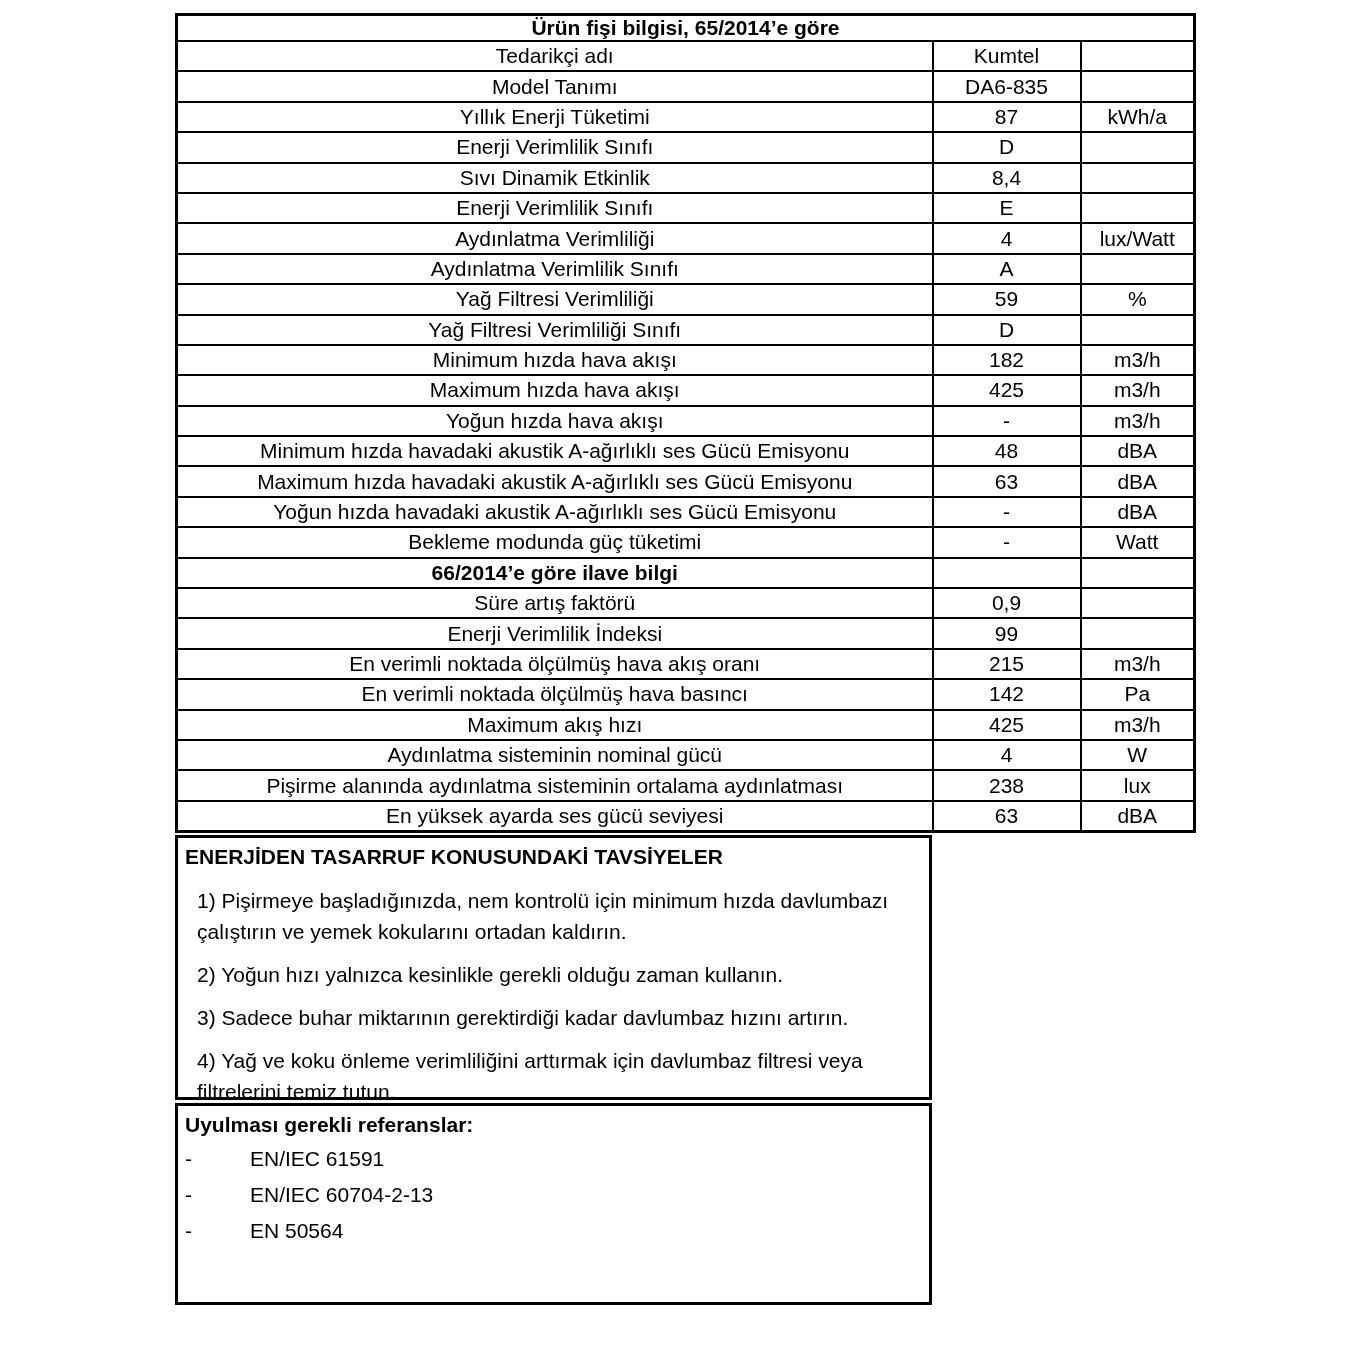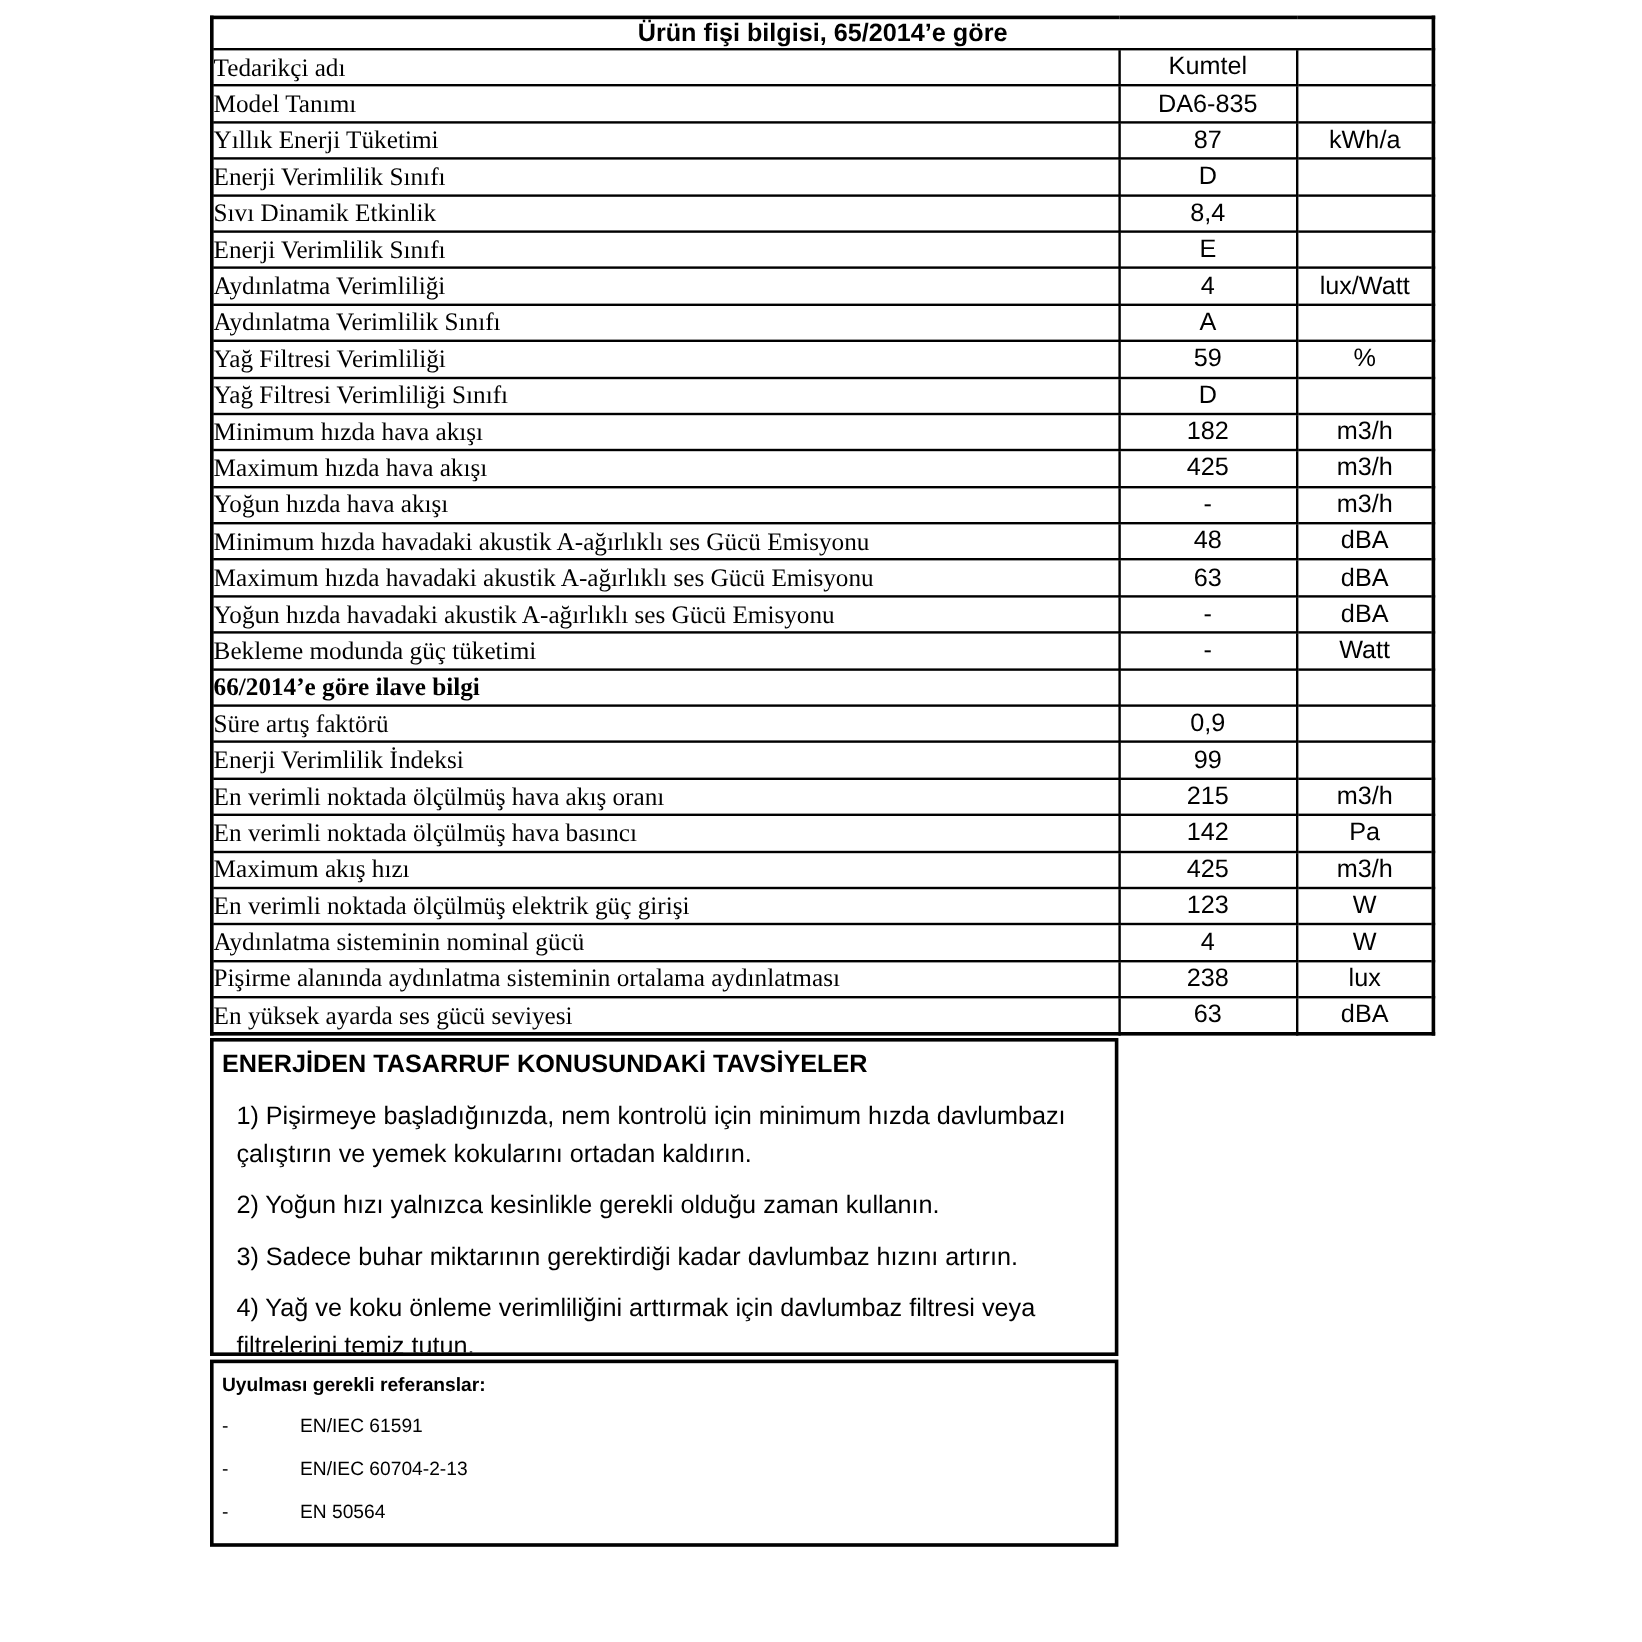--- a/index.html
+++ b/index.html
@@ -29,45 +29,45 @@
     white-space: nowrap;
   }
   th.fiche-title {
     height: 14px;
     font-weight: bold;
     text-align: center;
     border-bottom: 3px solid #000;
     margin-top: 47px;
   }
   tbody td { height: 30.4px; }
-  td.cell-label { text-align: left; padding-left: 6px; font-family: Liberation Serif, serif; }
+  td.cell-label { text-align: center; padding-left: 6px; }
   td.cell-value { text-align: center; }
   td.cell-unit  { text-align: center; }
   tr.section-row td.cell-label { font-weight: bold; }
 
   .advice-box {
     width: 757px;
     height: 265px;
     border: 3px solid #000;
     margin-top: 2px;
     padding: 3px 7px;
     font-size: 21px;
     line-height: 31px;
     overflow: hidden;
   }
   .advice-title { font-weight: bold; line-height: 32px; }
   .advice-item { margin: 12px; }
 
   .refs-box {
     width: 757px;
-    height: 156px;
+    height: 202px;
     border: 3px solid #000;
     margin-top: 3px;
     padding: 3px 7px;
-    font-size: 16px;
+    font-size: 21px;
     overflow: hidden;
   }
   .refs-title { font-weight: bold; line-height: 32px; }
   .ref-item { display: flex; line-height: 36px; }
   .ref-bullet { width: 65px; flex: 0 0 65px; }
   .ref-text { flex: 1; }
 </style>
 </head>
 <body>
 
@@ -217,25 +217,20 @@
     <td class="cell-value">142</td>
     <td class="cell-unit">Pa</td>
   </tr>
 
   <tr>
     <td class="cell-label">Maximum akış hızı</td>
     <td class="cell-value">425</td>
     <td class="cell-unit">m3/h</td>
   </tr>
 
-  <tr>
-    <td class="cell-label">En verimli noktada ölçülmüş elektrik güç girişi</td>
-    <td class="cell-value">123</td>
-    <td class="cell-unit">W</td>
-  </tr>
 
   <tr>
     <td class="cell-label">Aydınlatma sisteminin nominal gücü</td>
     <td class="cell-value">4</td>
     <td class="cell-unit">W</td>
   </tr>
 
   <tr>
     <td class="cell-label">Pişirme alanında aydınlatma sisteminin ortalama aydınlatması</td>
     <td class="cell-value">238</td>

